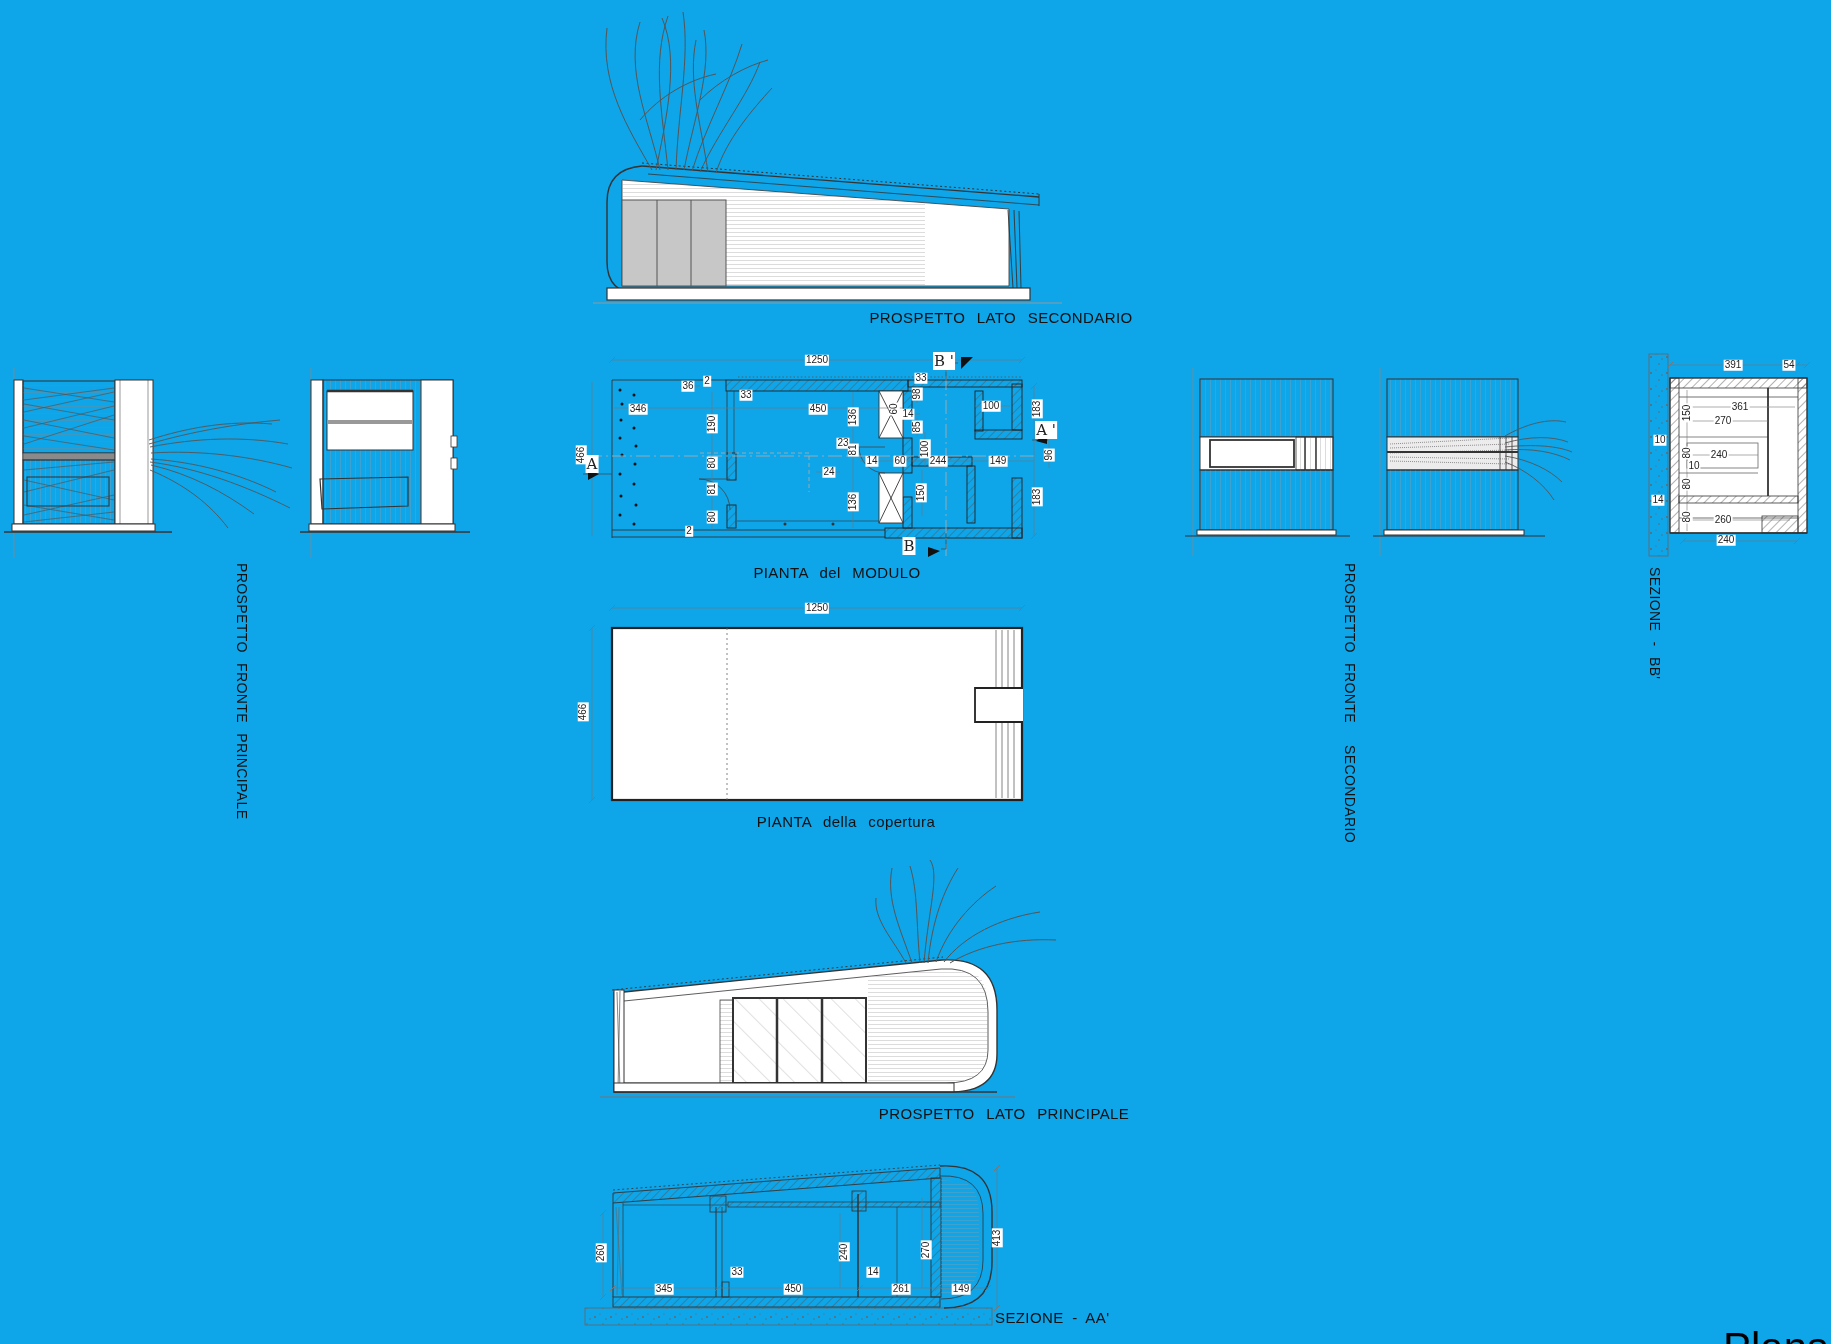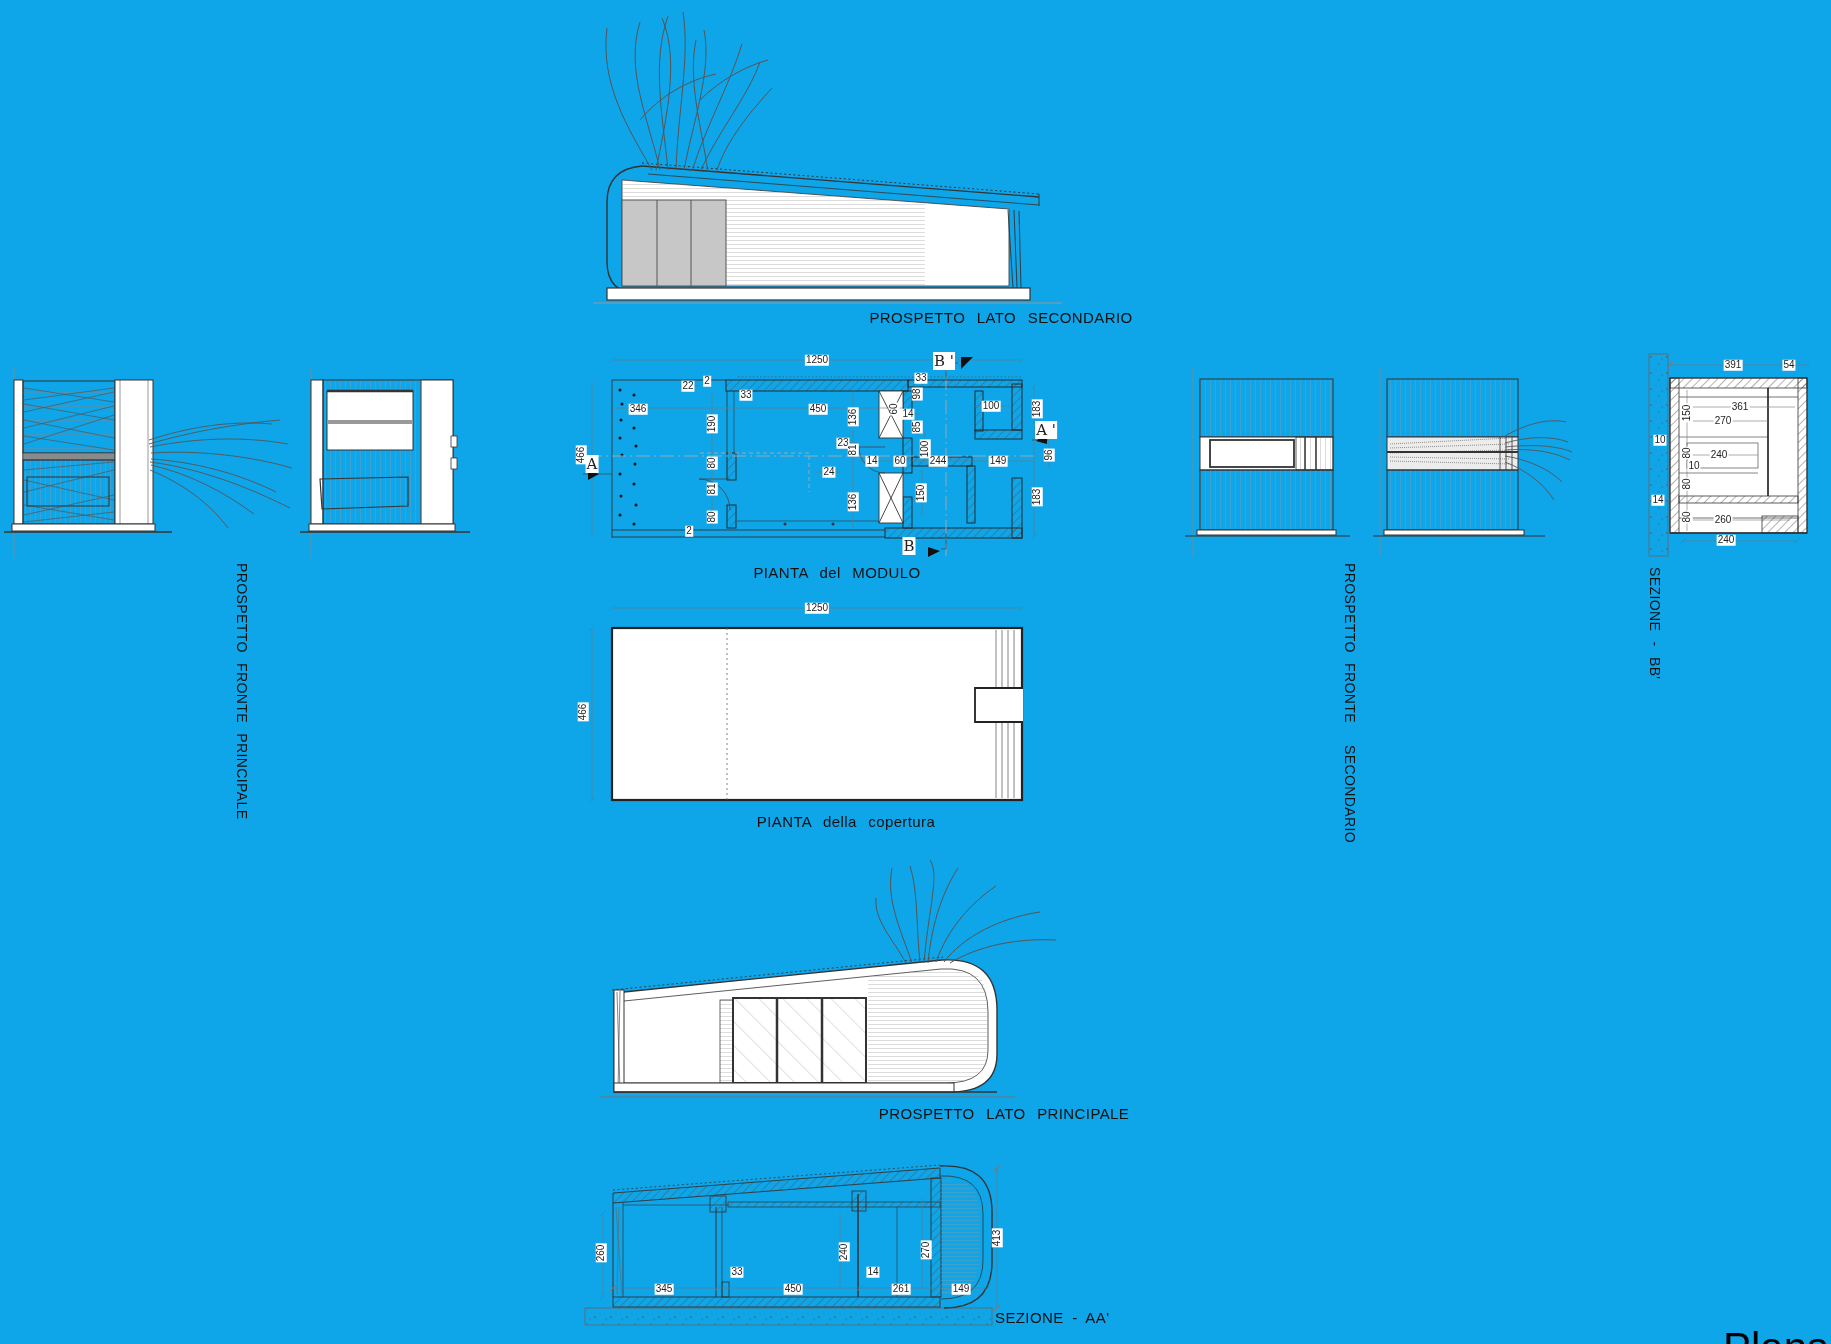--- a/index.html
+++ b/index.html
@@ -412,21 +412,21 @@
 <div class="vlab" style="left:1663px;top:567px">SEZIONE - BB'</div>
 <div class="title" style="left:1723px;top:1285px">Plans</div>
 
 <div class="mk" style="left:592px;top:464px">A</div>
 <div class="mk" style="left:1046px;top:430px">A '</div>
 <div class="mk" style="left:909px;top:546px">B</div>
 <div class="mk" style="left:944px;top:361px">B '</div>
 
 <span class="d" style="left:817px;top:360px">1250</span>
 <span class="d dv" style="left:581px;top:455px">466</span>
-<span class="d" style="left:688px;top:386px">22</span>
+<span class="d" style="left:688px;top:386px">36</span>
 <span class="d" style="left:707px;top:381px">2</span>
 <span class="d" style="left:746px;top:395px">33</span>
 <span class="d" style="left:638px;top:409px">346</span>
 <span class="d dv" style="left:712px;top:424px">190</span>
 <span class="d dv" style="left:712px;top:463px">80</span>
 <span class="d dv" style="left:712px;top:489px">81</span>
 <span class="d dv" style="left:712px;top:517px">80</span>
 <span class="d" style="left:689px;top:531px">2</span>
 <span class="d" style="left:818px;top:409px">450</span>
 <span class="d dv" style="left:853px;top:417px">136</span>

